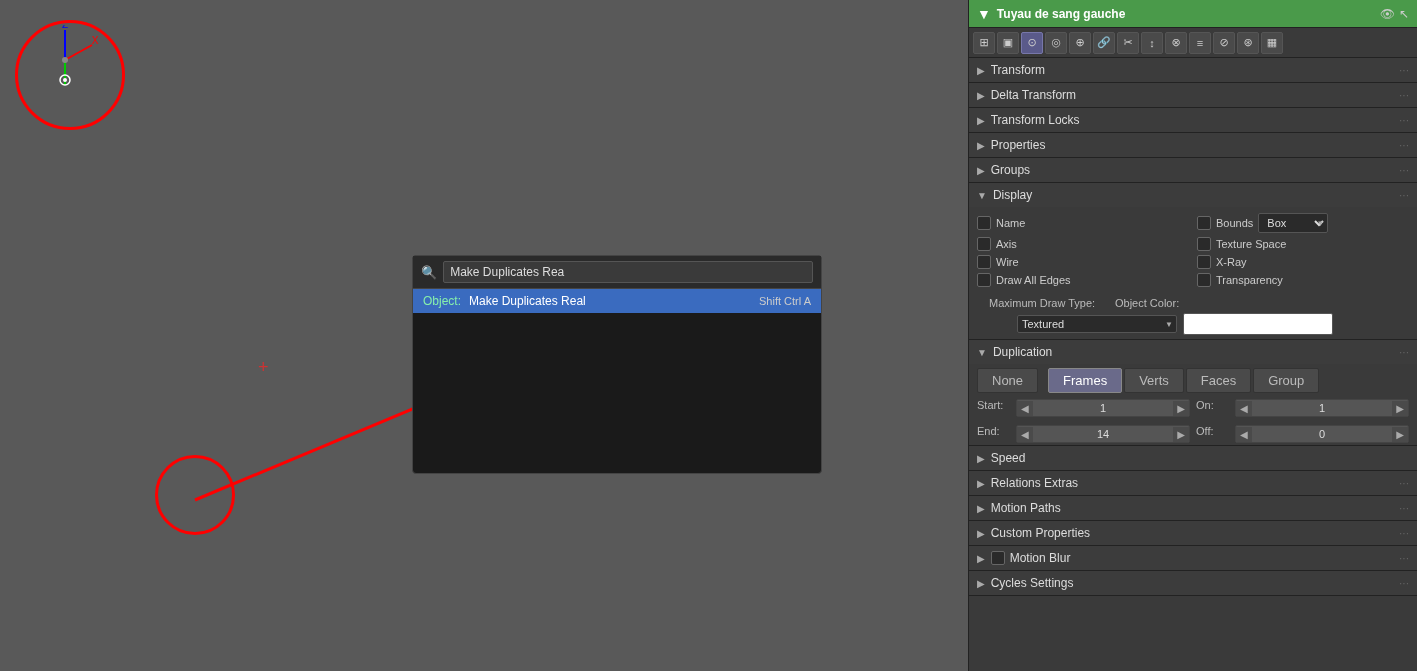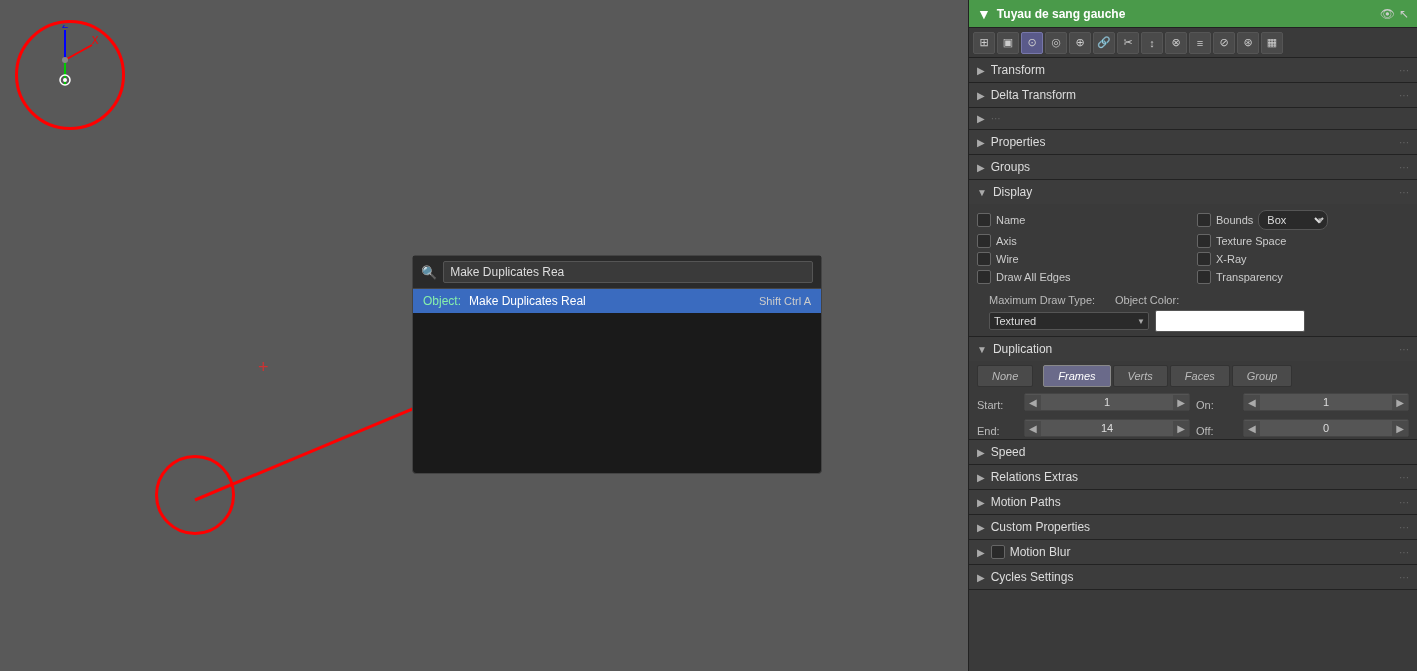--- a/index.html
+++ b/index.html
@@ -250,21 +250,21 @@
       color: #ccc;
       font-size: 11px;
     }
 
     .bounds-select {
       background: #2a2a2a;
       border: 1px solid #555;
       color: #ddd;
       font-size: 11px;
       padding: 2px 4px;
-      border-radius: 8px;
+      border-radius: 2px;
       width: 70px;
       cursor: pointer;
     }
 
     
     .max-draw-row {
       display: flex;
       align-items: center;
       padding: 4px 20px;
       gap: 6px;
@@ -324,25 +324,24 @@
       display: flex;
       gap: 0;
       padding: 4px 8px;
     }
 
     .dup-tab {
       padding: 4px 14px;
       background: #4a4a4a;
       border: 1px solid #333;
       color: #bbb;
-      font-size: 11px;
+      font-size: 13px;
       cursor: pointer;
       border-radius: 2px;
       margin-right: 2px;
-      font-style: italic;
     }
 
     .dup-tab.active {
       background: #6a6a8a;
       color: #fff;
       border-color: #888;
       margin-left: 8px;
     }
 
     .field-label {
@@ -387,22 +386,22 @@
 
     .dup-fields-row {
       display: flex;
       gap: 6px;
       padding: 2px 8px;
     }
 
     .half-field {
       flex: 1;
       display: flex;
-      align-items: flex-end;
-      gap: 12px;
+      align-items: flex-start;
+      gap: 4px;
     }
 
     
     .speed-section {
       padding: 5px 8px;
       display: flex;
       align-items: center;
       background: #3c3c3c;
       cursor: pointer;
       color: #ddd;
@@ -544,20 +543,21 @@
     <div class="section-header">
       <span class="triangle">▶</span>
       <span class="section-title">Delta Transform</span>
       <span class="dots">···</span>
     </div>
   </div>
 
   <div class="panel-section">
     <div class="section-header">
       <span class="triangle">▶</span>
+      <span class="section-title">Transform Locks</span>
       <span class="dots">···</span>
     </div>
   </div>
 
   <div class="panel-section">
     <div class="section-header">
       <span class="triangle">▶</span>
       <span class="section-title">Properties</span>
       <span class="dots">···</span>
     </div>
@@ -614,21 +614,21 @@
       <div class="display-row">
         <div class="display-checkbox"></div>
         <span class="display-label">Transparency</span>
       </div>
     </div>
 
     <div class="max-draw-row">
       <span class="max-draw-label">Maximum Draw Type:</span>
       <span class="object-color-label">Object Color:</span>
     </div>
-    <div class="max-draw-row" style="padding-top:0;">
+    <div class="max-draw-row" style="padding-top:0;margin-left:28px;">
       <div class="select-wrap">
         <select class="max-draw-select" style="width:160px;">
           <option>Textured</option>
           <option>Solid</option>
           <option>Wire</option>
           <option>Bounds</option>
         </select>
       </div>
       <div class="color-box"></div>
     </div>

